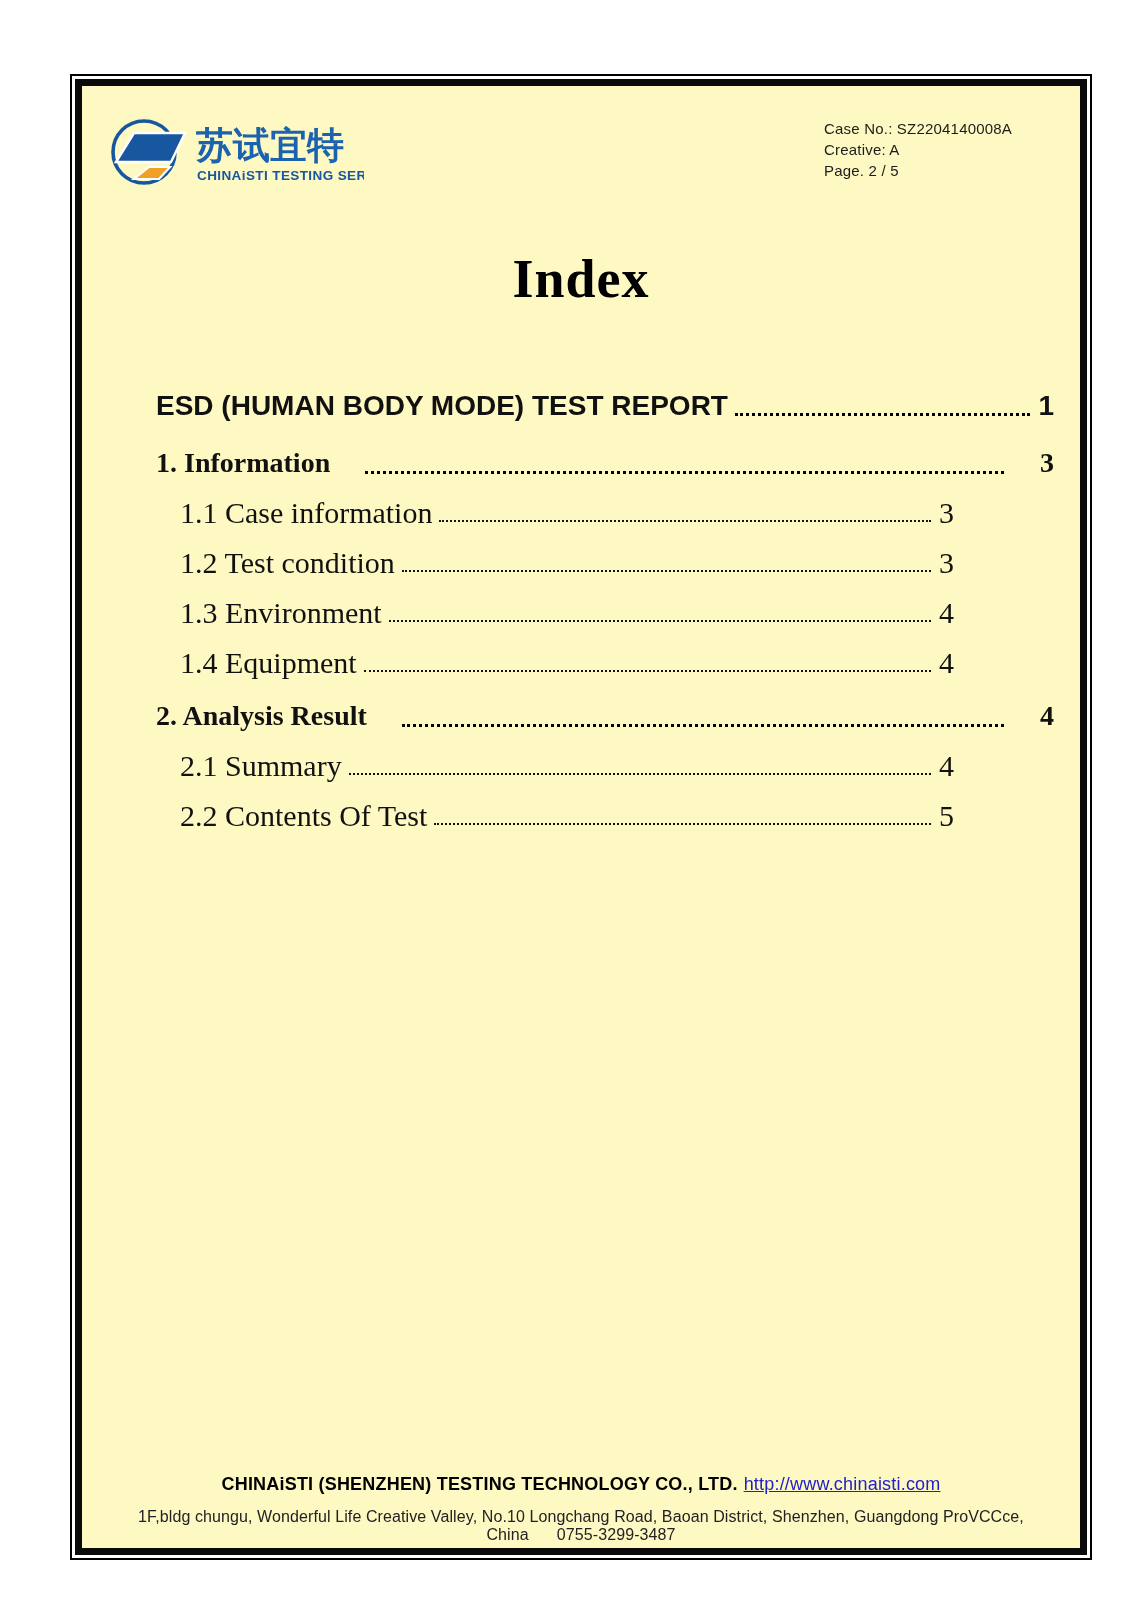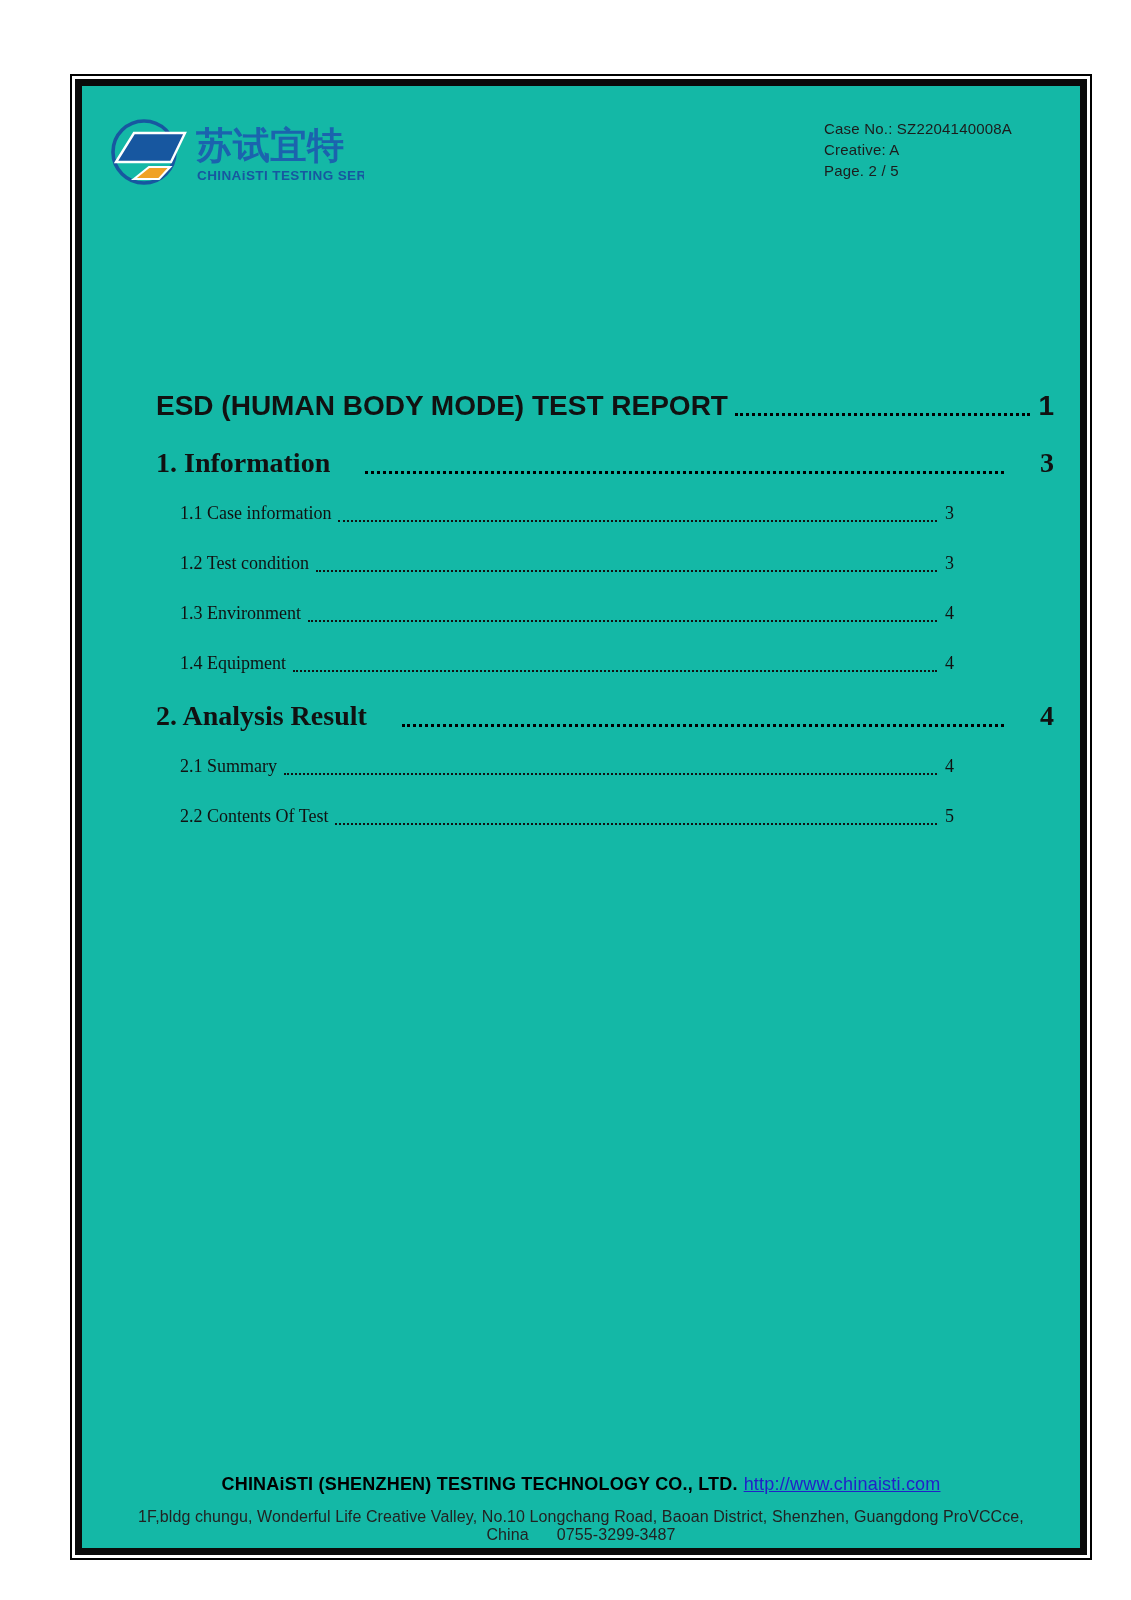--- a/index.html
+++ b/index.html
@@ -16,21 +16,21 @@
     left: 70px; top: 74px;
     width: 1022px; height: 1486px;
     border: 2px solid #000;
     padding: 3px;
     background: #fff;
   }
   .frame-inner {
     width: 100%; height: 100%;
     border: 7px solid #0a0a0a;
     position: relative;
-    background: #14b8a6;
+    background: #fef9c3;
   }
   
   .logo-wrap {
     position: absolute; left: 22px; top: 24px;
     width: 260px; height: 80px;
   }
   .caseinfo {
     position: absolute; left: 742px; top: 32px;
     font-size: 15px; line-height: 21px; color: #1c1c1c;
     letter-spacing: 0.2px;
@@ -68,21 +68,21 @@
   
   .toc-row.lv-h1 {
     font-family: "Liberation Serif", serif;
     font-weight: bold; font-size: 28px; line-height: 34px;
     height: 34px; margin-bottom: 19px; gap: 28px;
   }
   .toc-row.lv-h1 .leader { border-bottom: 3px dotted #000; margin-bottom: 6px; }
   
   .toc-row.lv-h2 {
     font-family: "Liberation Serif", serif;
-    font-weight: normal; font-size: 18px; line-height: 28px;
+    font-weight: normal; font-size: 30px; line-height: 28px;
     height: 28px; margin-bottom: 22px;
     padding-left: 24px; padding-right: 100px;
   }
   .toc-row.lv-h2 .leader { border-bottom: 2px dotted #111; margin-bottom: 5px; }
   
   .footer {
     position: absolute; left: 0; bottom: 4px; width: 100%;
     text-align: center;
   }
   .footer .company-line {
@@ -116,20 +116,21 @@
         <text x="93" y="70" font-family="sans-serif" font-size="13.5" font-weight="bold" fill="#1757A0" letter-spacing="0.4" id="logo-sub">CHINAiSTI TESTING SERVICE</text>
       </svg>
     </div>
 
     <div class="caseinfo">
       <div>Case No.: SZ2204140008A</div>
       <div>Creative: A</div>
       <div>Page. 2 / 5</div>
     </div>
 
+    <div class="doc-title">Index</div>
 
     <div class="toc" id="toc">
         <div class="toc-row lv-top">
         <span class="label">ESD (HUMAN BODY MODE) TEST REPORT</span>
         <span class="leader"></span>
         <span class="pagenum">1</span>
       </div>
         <div class="toc-row lv-h1">
         <span class="label">1. Information</span>
         <span class="leader"></span>

